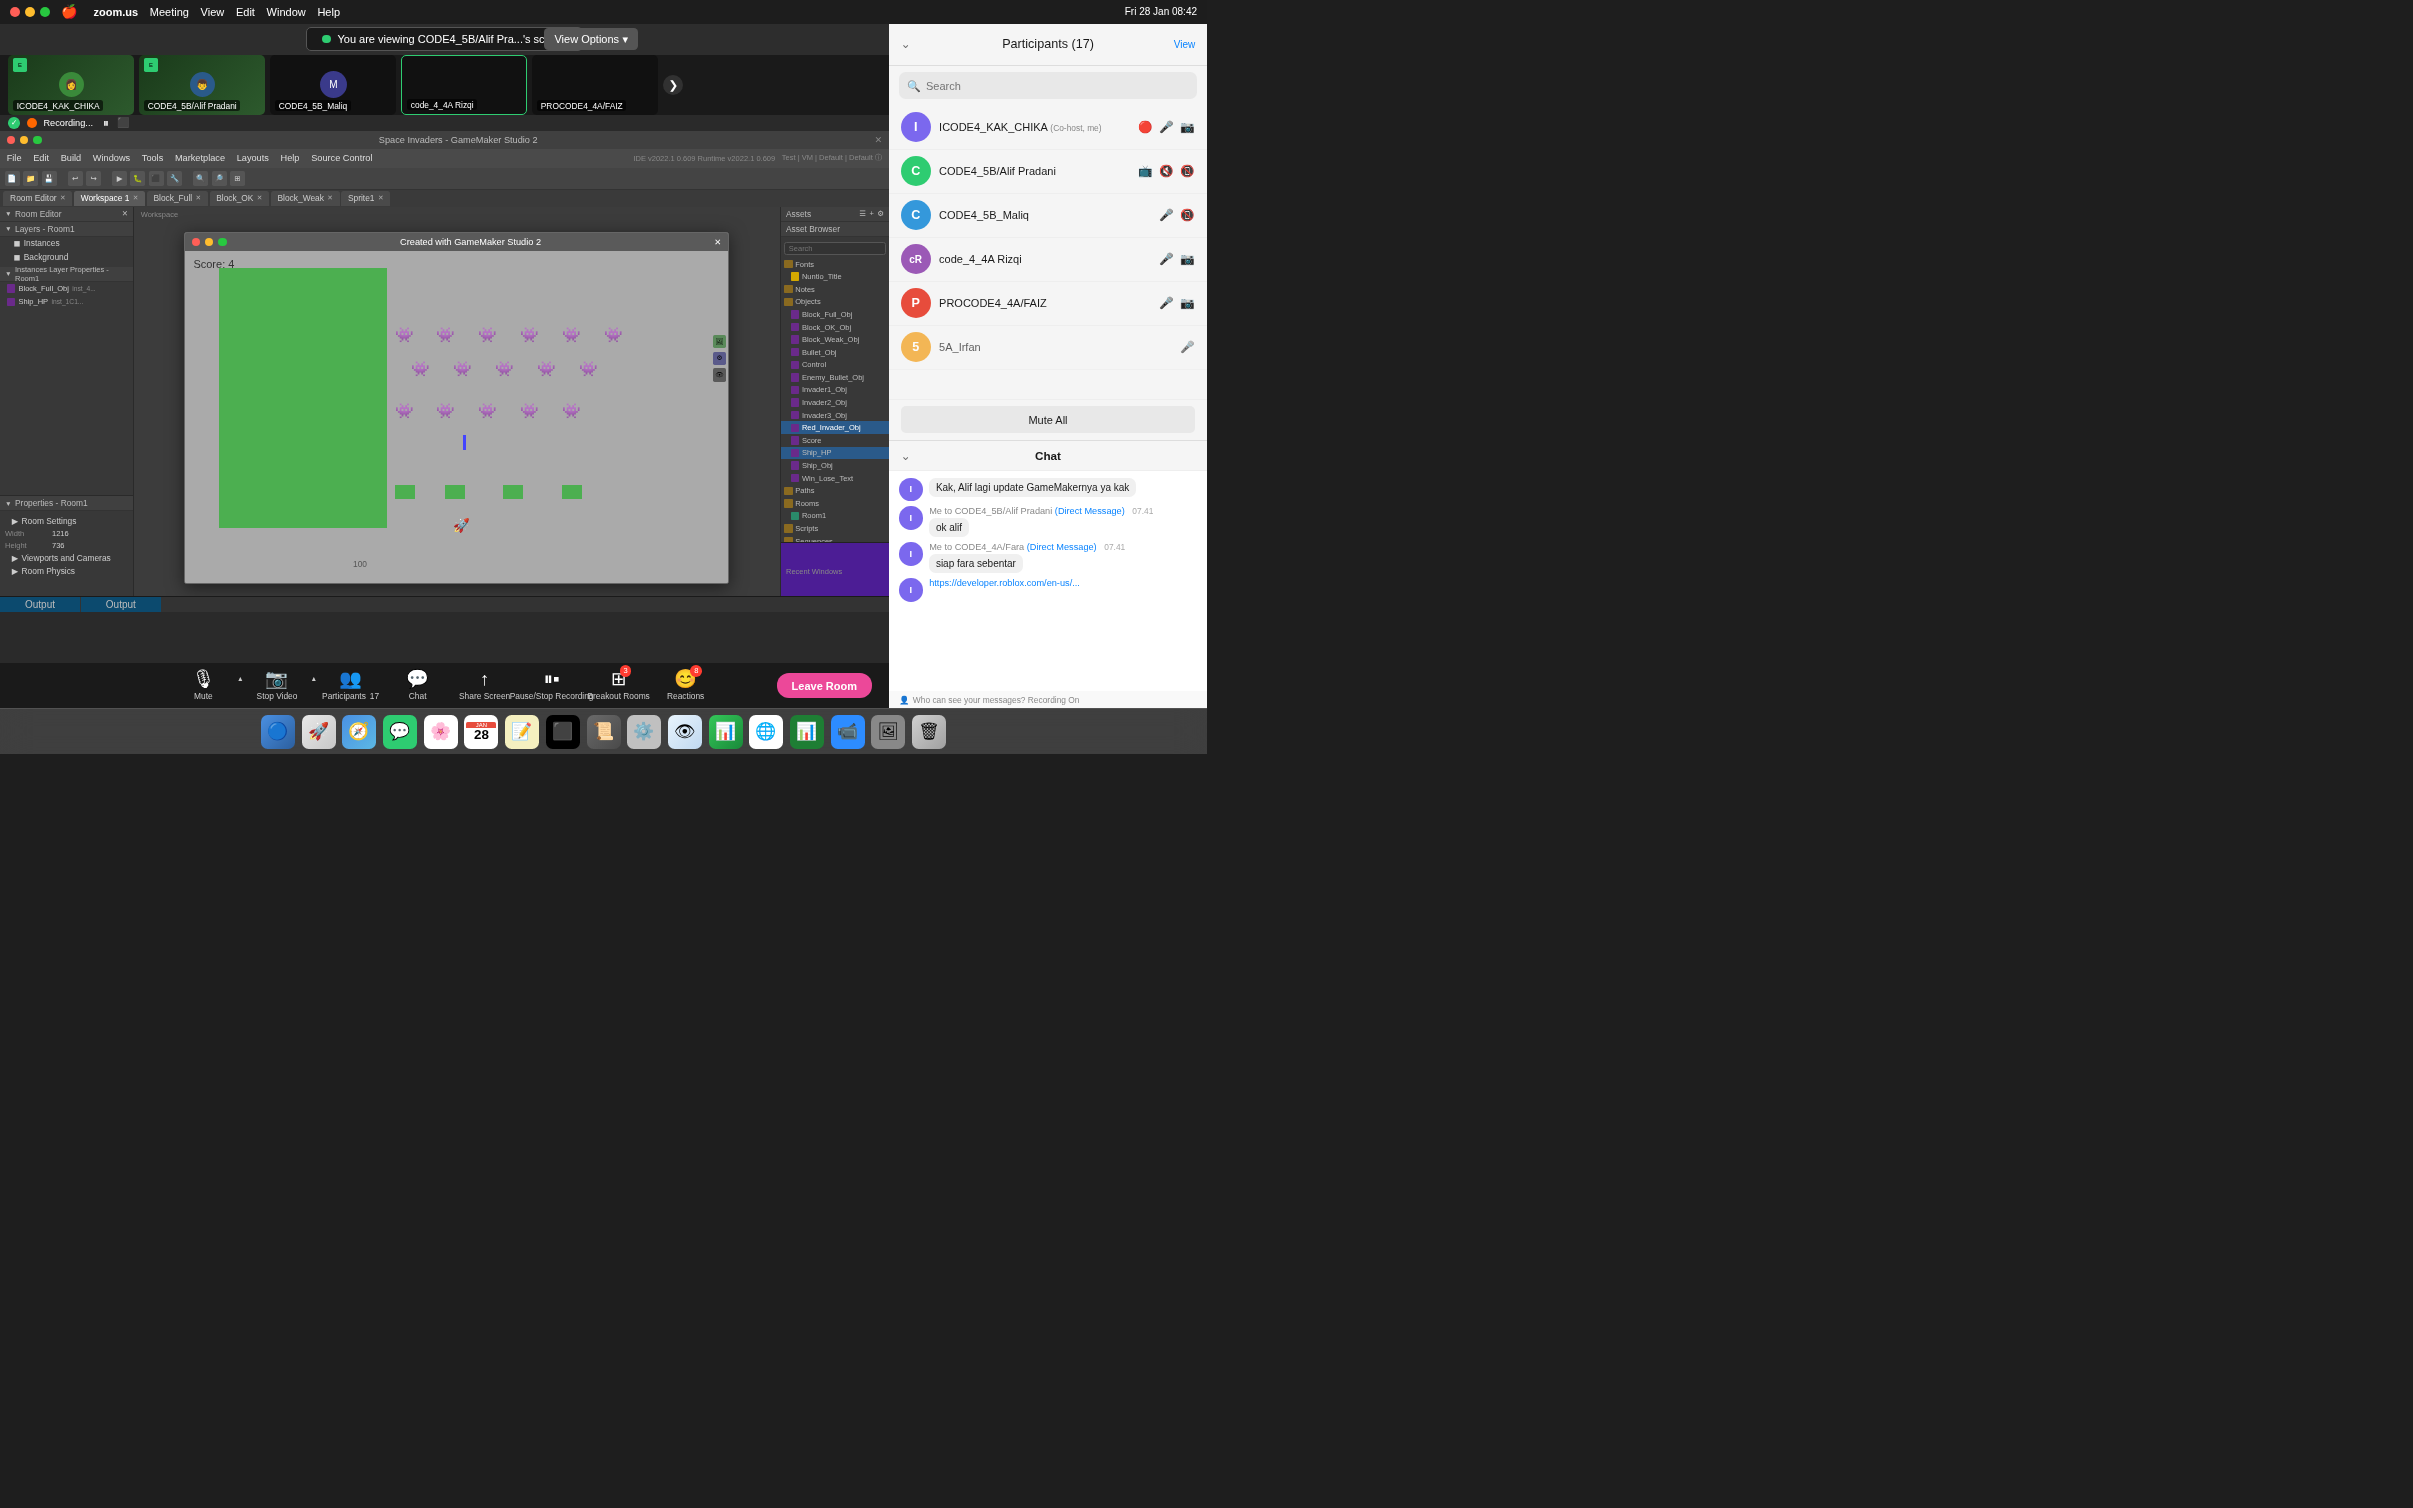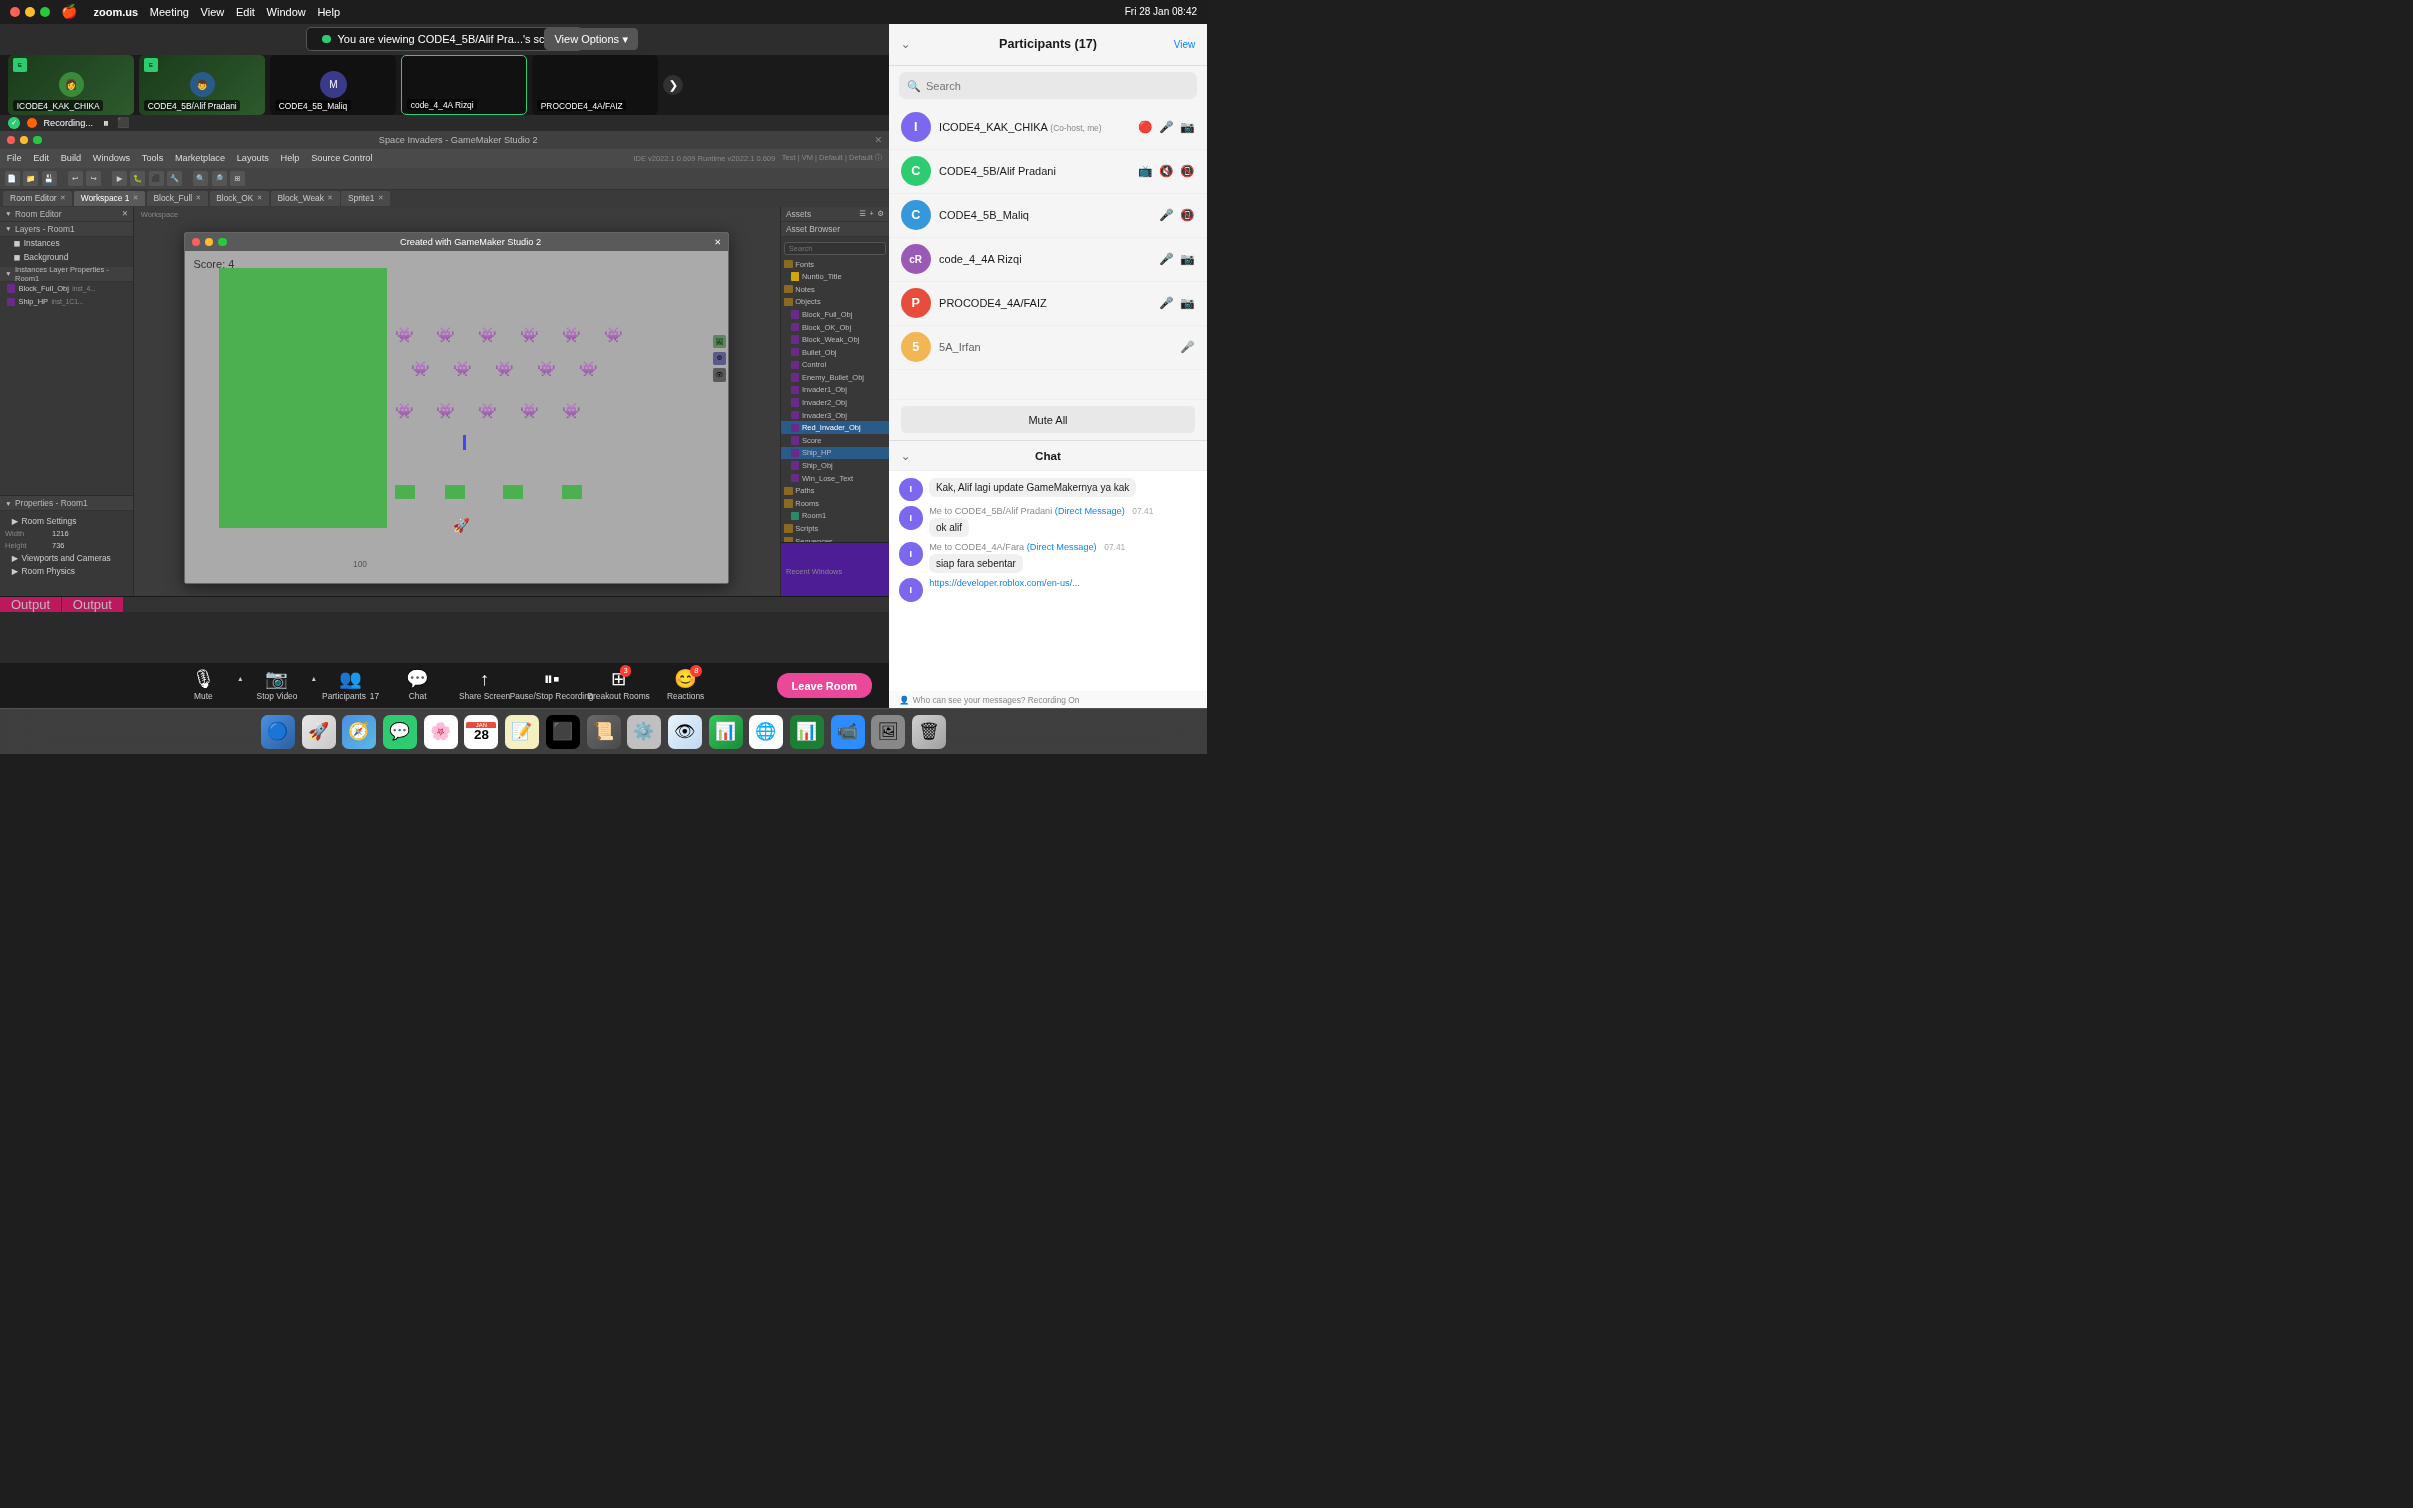--- a/index.html
+++ b/index.html
@@ -424,27 +424,27 @@
       border-top: 0.8px solid #1a1a1a;
       overflow: hidden;
     }
     .gm-output-tabs {
       height: 15px;
       background: #333;
       display: flex;
       gap: 0.8px;
     }
     .gm-output-tab {
-      padding: 0 11px;
+      padding: 0 25px;
       color: #bbb;
-      font-size: 13px;
-      display: flex;
-      align-items: center;
-      cursor: pointer;
-      background: #be185d;
+      font-size: 10px;
+      display: flex;
+      align-items: center;
+      cursor: pointer;
+      background: #0c4a6e;
     }
     .gm-output-content {
       padding: 3.4px 5px;
       color: #9a9;
       font-size: 7.5px;
       font-family: monospace;
       overflow: hidden;
     }
 
     
@@ -461,21 +461,21 @@
       height: 42px;
       background: #f5f5f5;
       display: flex;
       align-items: center;
       justify-content: center;
       border-bottom: 0.8px solid #ddd;
       position: relative;
     }
     .participants-title {
       font-size: 12.6px;
-      font-weight: 700;
+      font-weight: 400;
       color: #1a1a1a;
     }
     .participants-chevron {
       position: absolute;
       left: 11.7px;
       font-size: 11.7px;
       color: #666;
       cursor: pointer;
     }
     .participants-view-btn {

